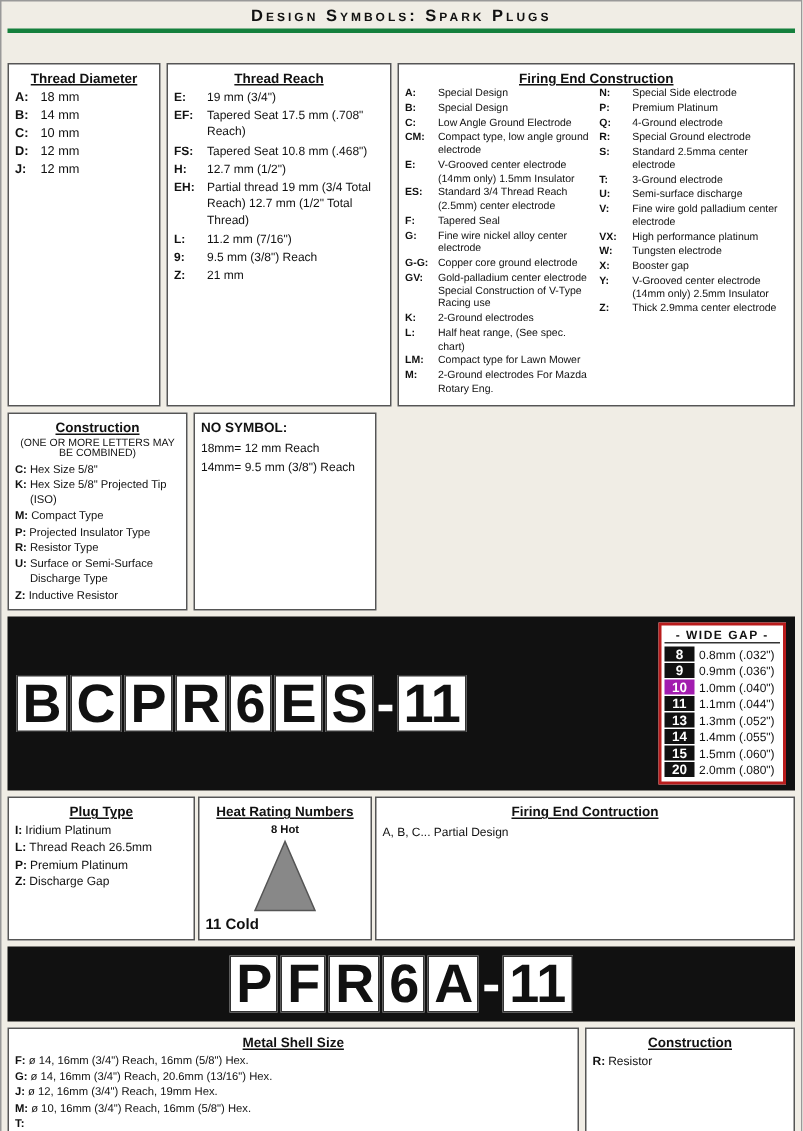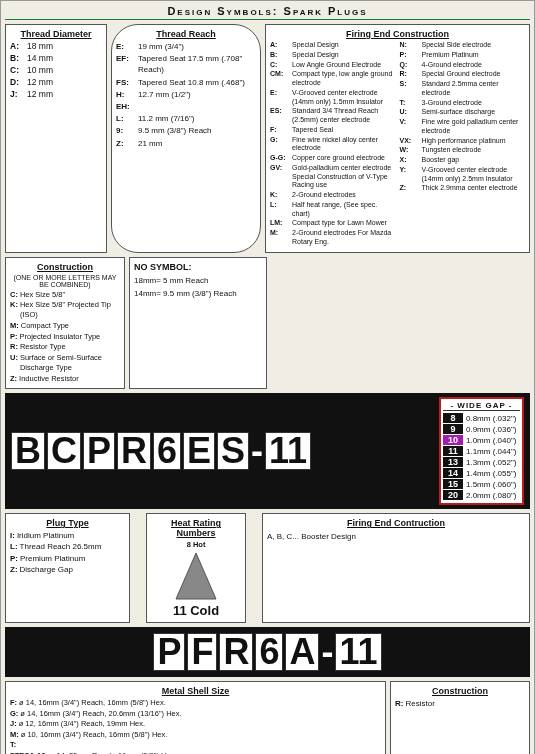--- a/index.html
+++ b/index.html
@@ -15,23 +15,23 @@
       width: 535px;
       background: #f0ede5;
       border: 1px solid #999;
       padding: 4px;
     }
     .page-title {
       text-align: center;
       font-size: 11px;
       font-variant: small-caps;
       letter-spacing: 2px;
-      border-bottom: 1px solid #15803d;
+      border-bottom: 3px solid #15803d;
       padding-bottom: 2px;
-      margin-bottom: 4px;
+      margin-bottom: 20px;
       font-weight: bold;
     }
 
     
     .top-section {
       display: flex;
       gap: 4px;
       margin-bottom: 4px;
     }
     .box {
@@ -46,21 +46,20 @@
       margin-bottom: 2px;
       text-decoration: underline;
     }
     .thread-diameter {
       width: 102px;
       flex-shrink: 0;
     }
     .thread-reach {
       width: 150px;
       flex-shrink: 0;
-      border-radius: 27px;
     }
     .firing-end {
       flex: 1;
     }
 
     .td-row {
       display: flex;
       gap: 3px;
       font-size: 8.5px;
       line-height: 1.4;
@@ -81,21 +80,21 @@
     .middle-section {
       display: flex;
       gap: 4px;
       margin-bottom: 4px;
     }
     .construction-box {
       width: 120px;
       flex-shrink: 0;
     }
     .no-symbol-box {
-      width: 138px;
+      width: 122px;
       flex-shrink: 0;
     }
 
     .constr-row {
       font-size: 7.5px;
       line-height: 1.3;
       margin-bottom: 1px;
       display: flex;
       gap: 2px;
     }
@@ -163,29 +162,29 @@
       font-size: 9px;
       width: 20px;
       text-align: center;
       padding: 0 2px;
     }
     .wg-num.highlight { background: #a21caf; }
 
     
     .lower-section {
       display: flex;
-      gap: 16px;
+      gap: 2px;
       margin-bottom: 4px;
     }
     .plug-type-box {
       width: 125px;
       flex-shrink: 0;
     }
     .heat-rating-box {
-      width: 100px;
+      width: 116px;
       flex-shrink: 0;
     }
     .firing-contruction-box {
       flex: 1;
     }
 
     
     .big-band-2 {
       background: #111;
       padding: 4px 6px;
@@ -284,20 +283,21 @@
       <div class="tr-row">
         <span class="tr-label bold">FS:</span>
         <span class="tr-val">Tapered Seat 10.8 mm (.468")</span>
       </div>
       <div class="tr-row">
         <span class="tr-label bold">H:</span>
         <span class="tr-val">12.7 mm (1/2")</span>
       </div>
       <div class="tr-row">
         <span class="tr-label bold">EH:</span>
+        <span class="tr-val">Partial thread 19 mm (3/4 Total Reach) 12.7 mm (1/2" Total Thread)</span>
       </div>
       <div class="tr-row">
         <span class="tr-label bold">L:</span>
         <span class="tr-val">11.2 mm (7/16")</span>
       </div>
       <div class="tr-row">
         <span class="tr-label bold">9:</span>
         <span class="tr-val">9.5 mm (3/8") Reach</span>
       </div>
       <div class="tr-row">
@@ -455,21 +455,21 @@
         <span>Surface or Semi-Surface Discharge Type</span>
       </div>
       <div class="constr-row">
         <span class="constr-label">Z:</span>
         <span>Inductive Resistor</span>
       </div>
     </div>
 
     <div class="box no-symbol-box">
       <div style="font-size:9px; font-weight:bold; margin-bottom:3px;">NO SYMBOL:</div>
-      <div class="no-sym-row">18mm= 5 mm Reach</div>
+      <div class="no-sym-row">18mm= 12 mm Reach</div>
       <div class="no-sym-row">14mm= 9.5 mm (3/8") Reach</div>
     </div>
 
     <div style="flex:1;"></div>
   </div>
 
   <div class="big-band">
     <div class="big-letters">
       <span class="big-letter white-bg">B</span>
       <span class="big-letter white-bg">C</span>
@@ -543,26 +543,26 @@
 
     <div class="box heat-rating-box">
       <div class="box-title">Heat Rating Numbers</div>
       <div style="text-align:center; font-size:7.5px; font-weight:bold; margin-bottom:2px;">8 Hot</div>
 
       <div style="display:flex; justify-content:center; margin:2px 0;">
         <svg width="50" height="50">
           <polygon points="25,2 5,48 45,48" fill="#888" stroke="#555" stroke-width="1"></polygon>
         </svg>
       </div>
-      <div style="text-align:center; font-size:13px; font-weight:bold;">11 Cold</div>
+      <div style="font-size:10px; font-weight:bold;">11 Cold</div>
     </div>
 
     <div class="box firing-contruction-box">
       <div class="box-title">Firing End Contruction</div>
-      <div style="font-size:8px; margin-top:4px;">A, B, C... Booster Design</div>
+      <div style="font-size:8px; margin-top:4px;">A, B, C... Partial Design</div>
     </div>
   </div>
 
   <div class="big-band big-band-2">
     <div class="big-letters">
       <span class="big-letter white-bg">P</span>
       <span class="big-letter white-bg">F</span>
       <span class="big-letter white-bg">R</span>
       <span class="big-letter white-bg">6</span>
       <span class="big-letter white-bg">A</span>

